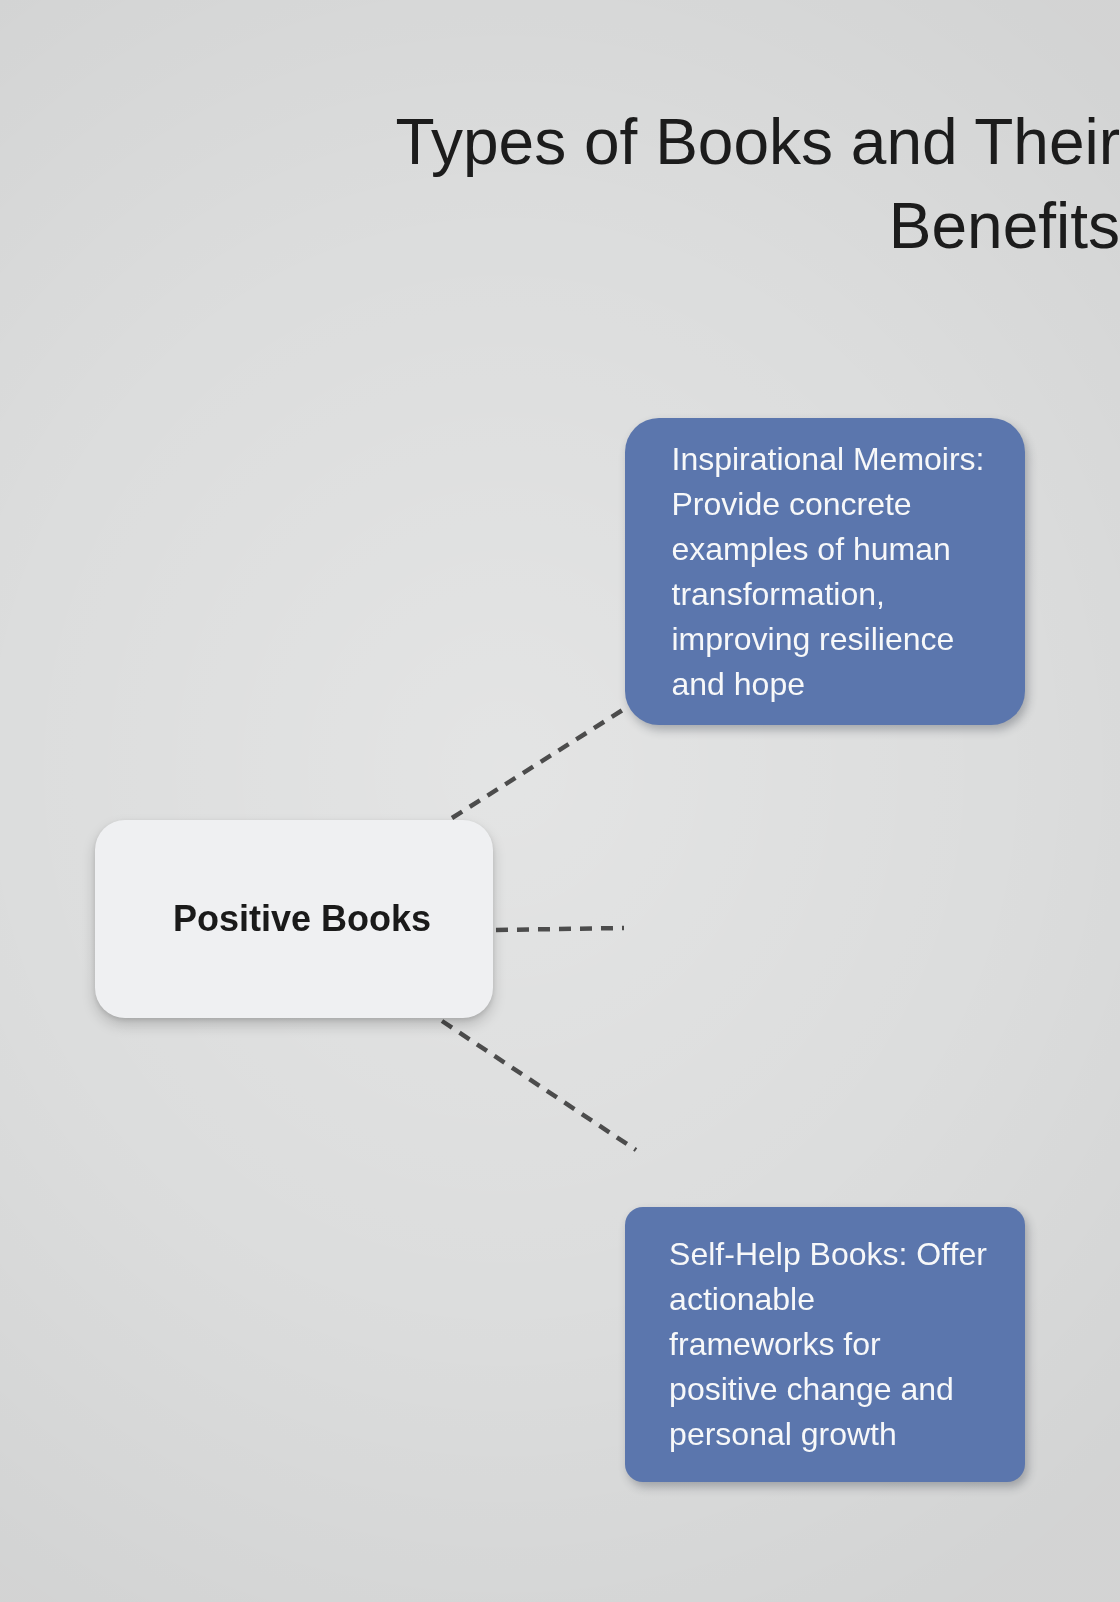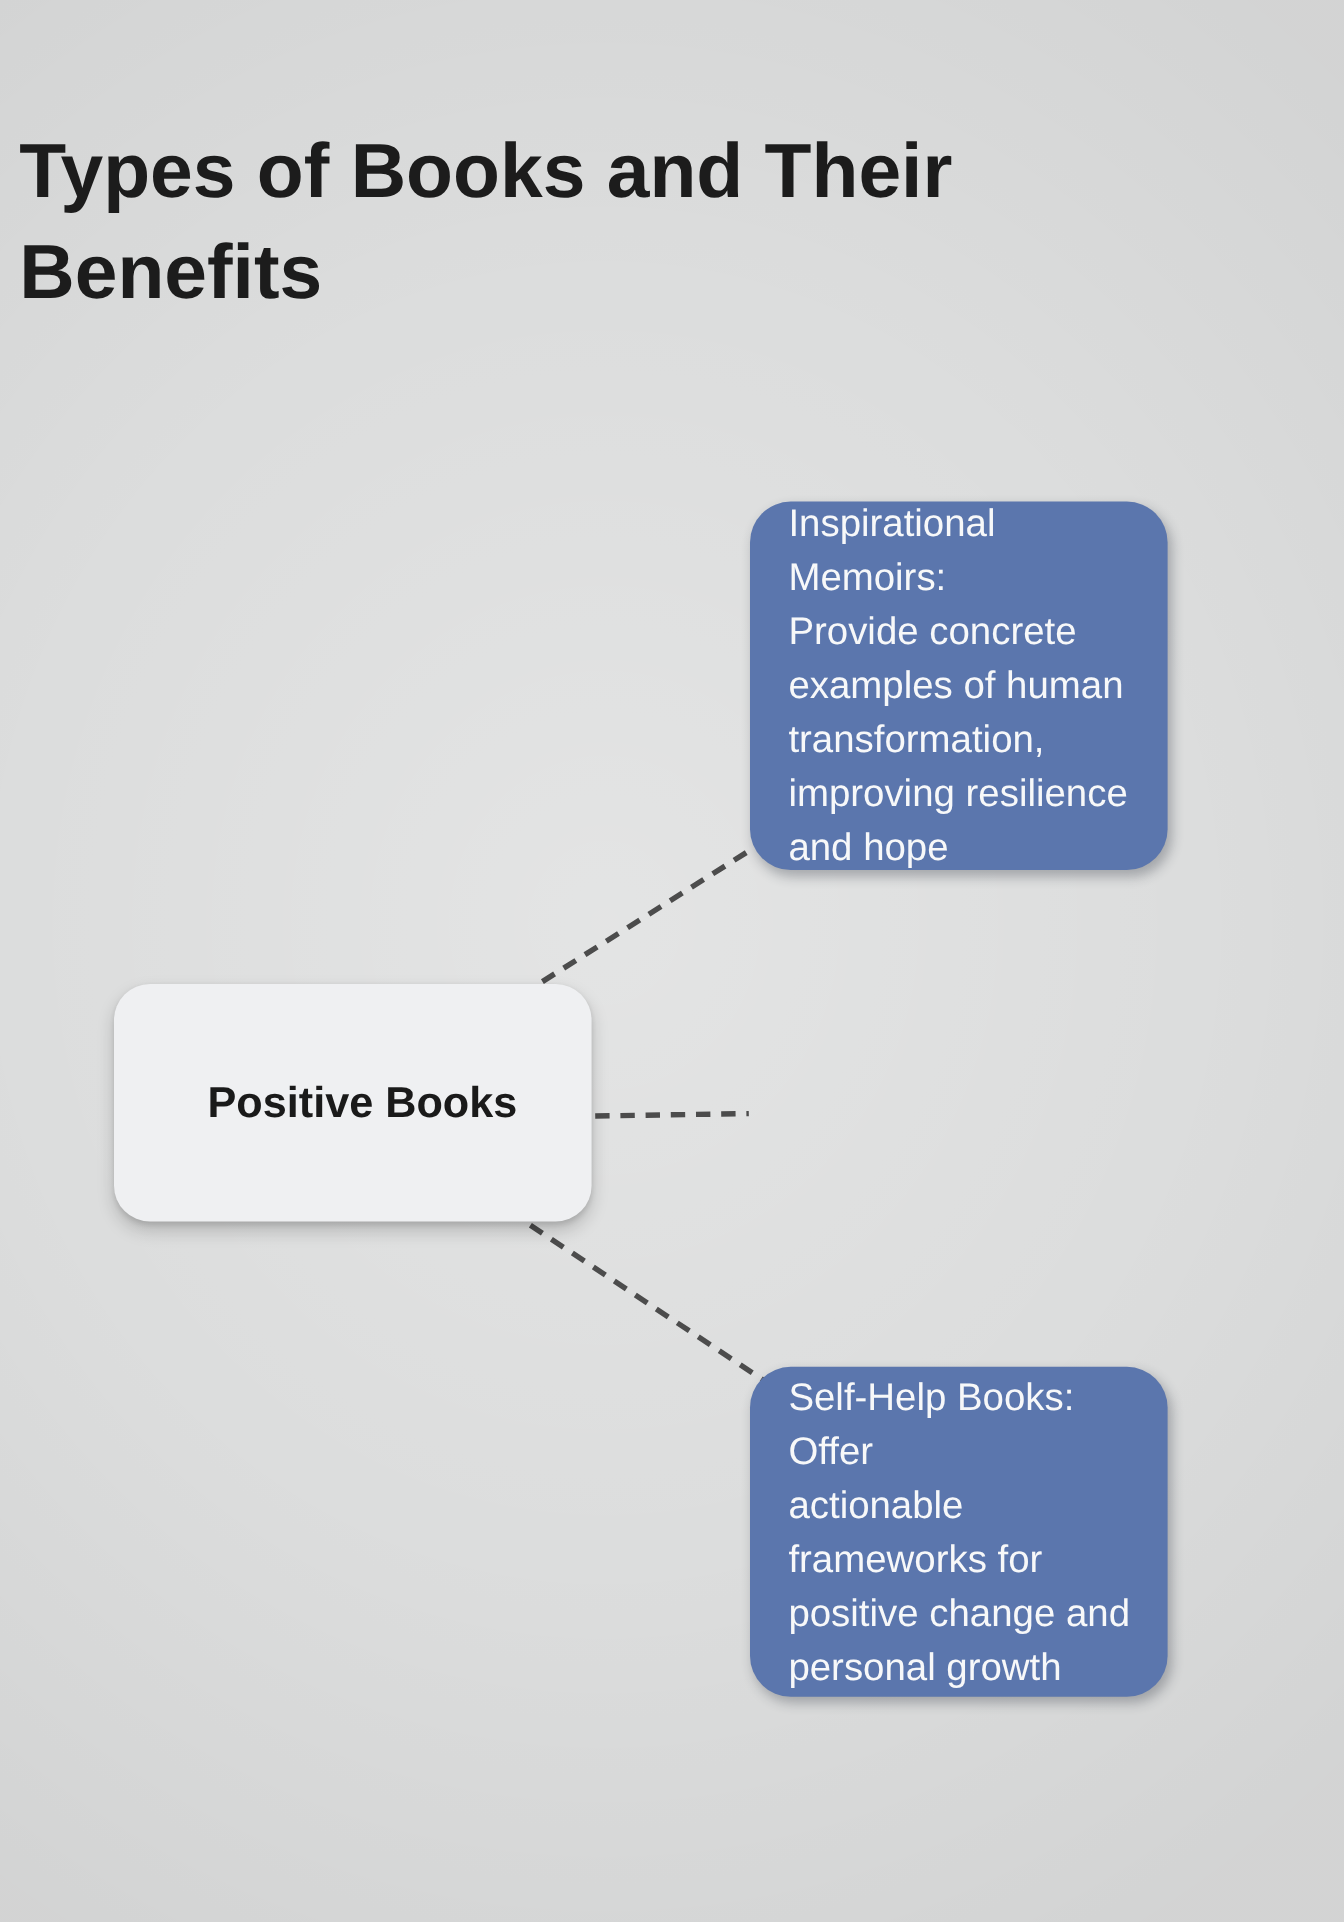--- a/index.html
+++ b/index.html
@@ -23,27 +23,27 @@
     inset: 0;
     background: radial-gradient(ellipse 80% 60% at 45% 48%,
                 rgba(255,255,255,0.22) 0%,
                 rgba(255,255,255,0.0) 55%,
                 rgba(0,0,0,0.045) 100%);
     pointer-events: none;
   }
   .title {
     position: absolute;
     top: 100px;
-    left: 16px;
+    left: 0;
     right: 0;
     margin: 0;
-    text-align: left;
+    text-align: right;
     font-size: 64px;
     line-height: 84px;
-    font-weight: 700;
+    font-weight: 400;
     letter-spacing: 0px;
     color: var(--title, #1c1c1c);
     white-space: pre-line;
   }
   .connectors {
     position: absolute;
     inset: 0;
     width: 1120px;
     height: 1602px;
   }
@@ -68,34 +68,34 @@
   }
   .root-node .root-label {
     font-size: 36px;
     font-weight: 700;
     color: var(--root-text, #1a1a1a);
     margin-left: 16px;
   }
   .branch {
     position: absolute;
     left: 625px;
-    width: 348px;
+    width: 400px;
     border-radius: 34px;
     background: var(--node-fill, #5b76ad);
     box-shadow: 3px 5px 10px rgba(45,50,62,0.32);
     display: flex;
     flex-direction: column;
     justify-content: center;
     box-sizing: border-box;
     padding: 14px 26px 14px 32px;
     align-items: center;
   }
   .branch-1 { top: 418px;  height: 307px; }
   .branch-2 { top: 800px;  height: 282px; }
-  .branch-3 { top: 1139px; height: 275px; }
+  .branch-3 { top: 1207px; height: 275px; border-radius: 18px; }
   .branch .branch-label {
     font-size: 32px;
     line-height: 45px;
     color: var(--node-text, #f7f8f9);
     white-space: pre-line;
   }
 </style>
 </head>
 <body>
 

